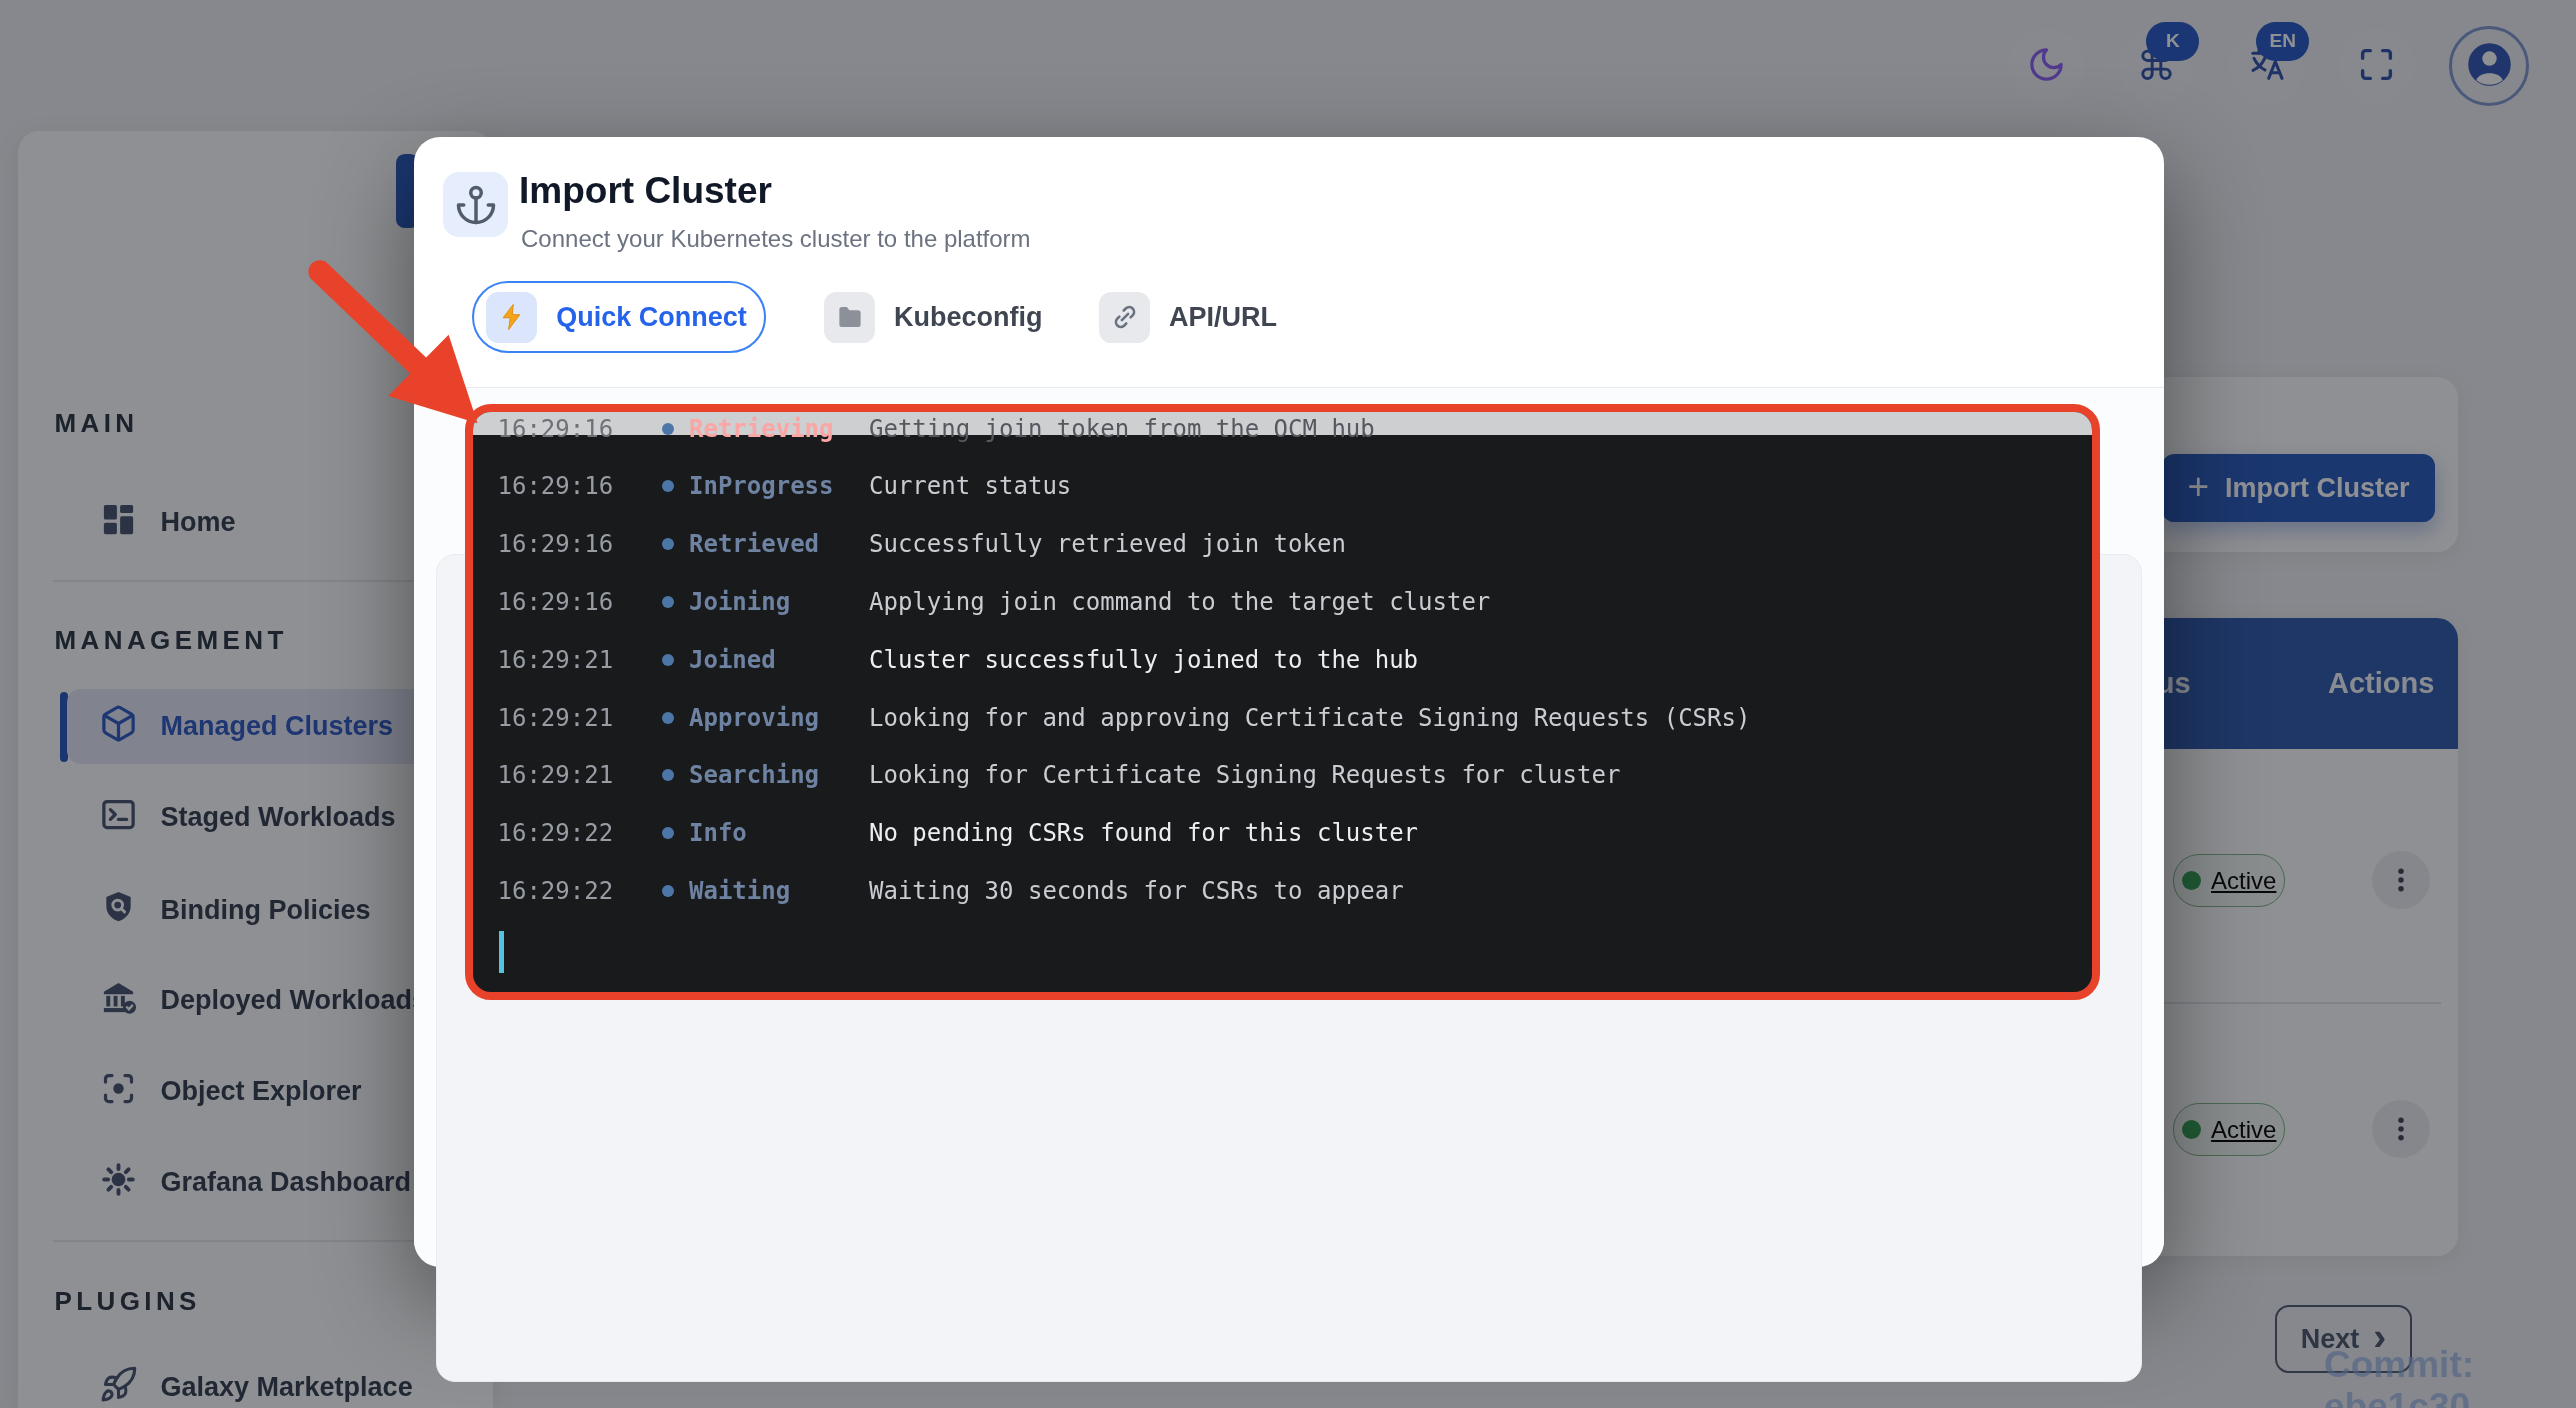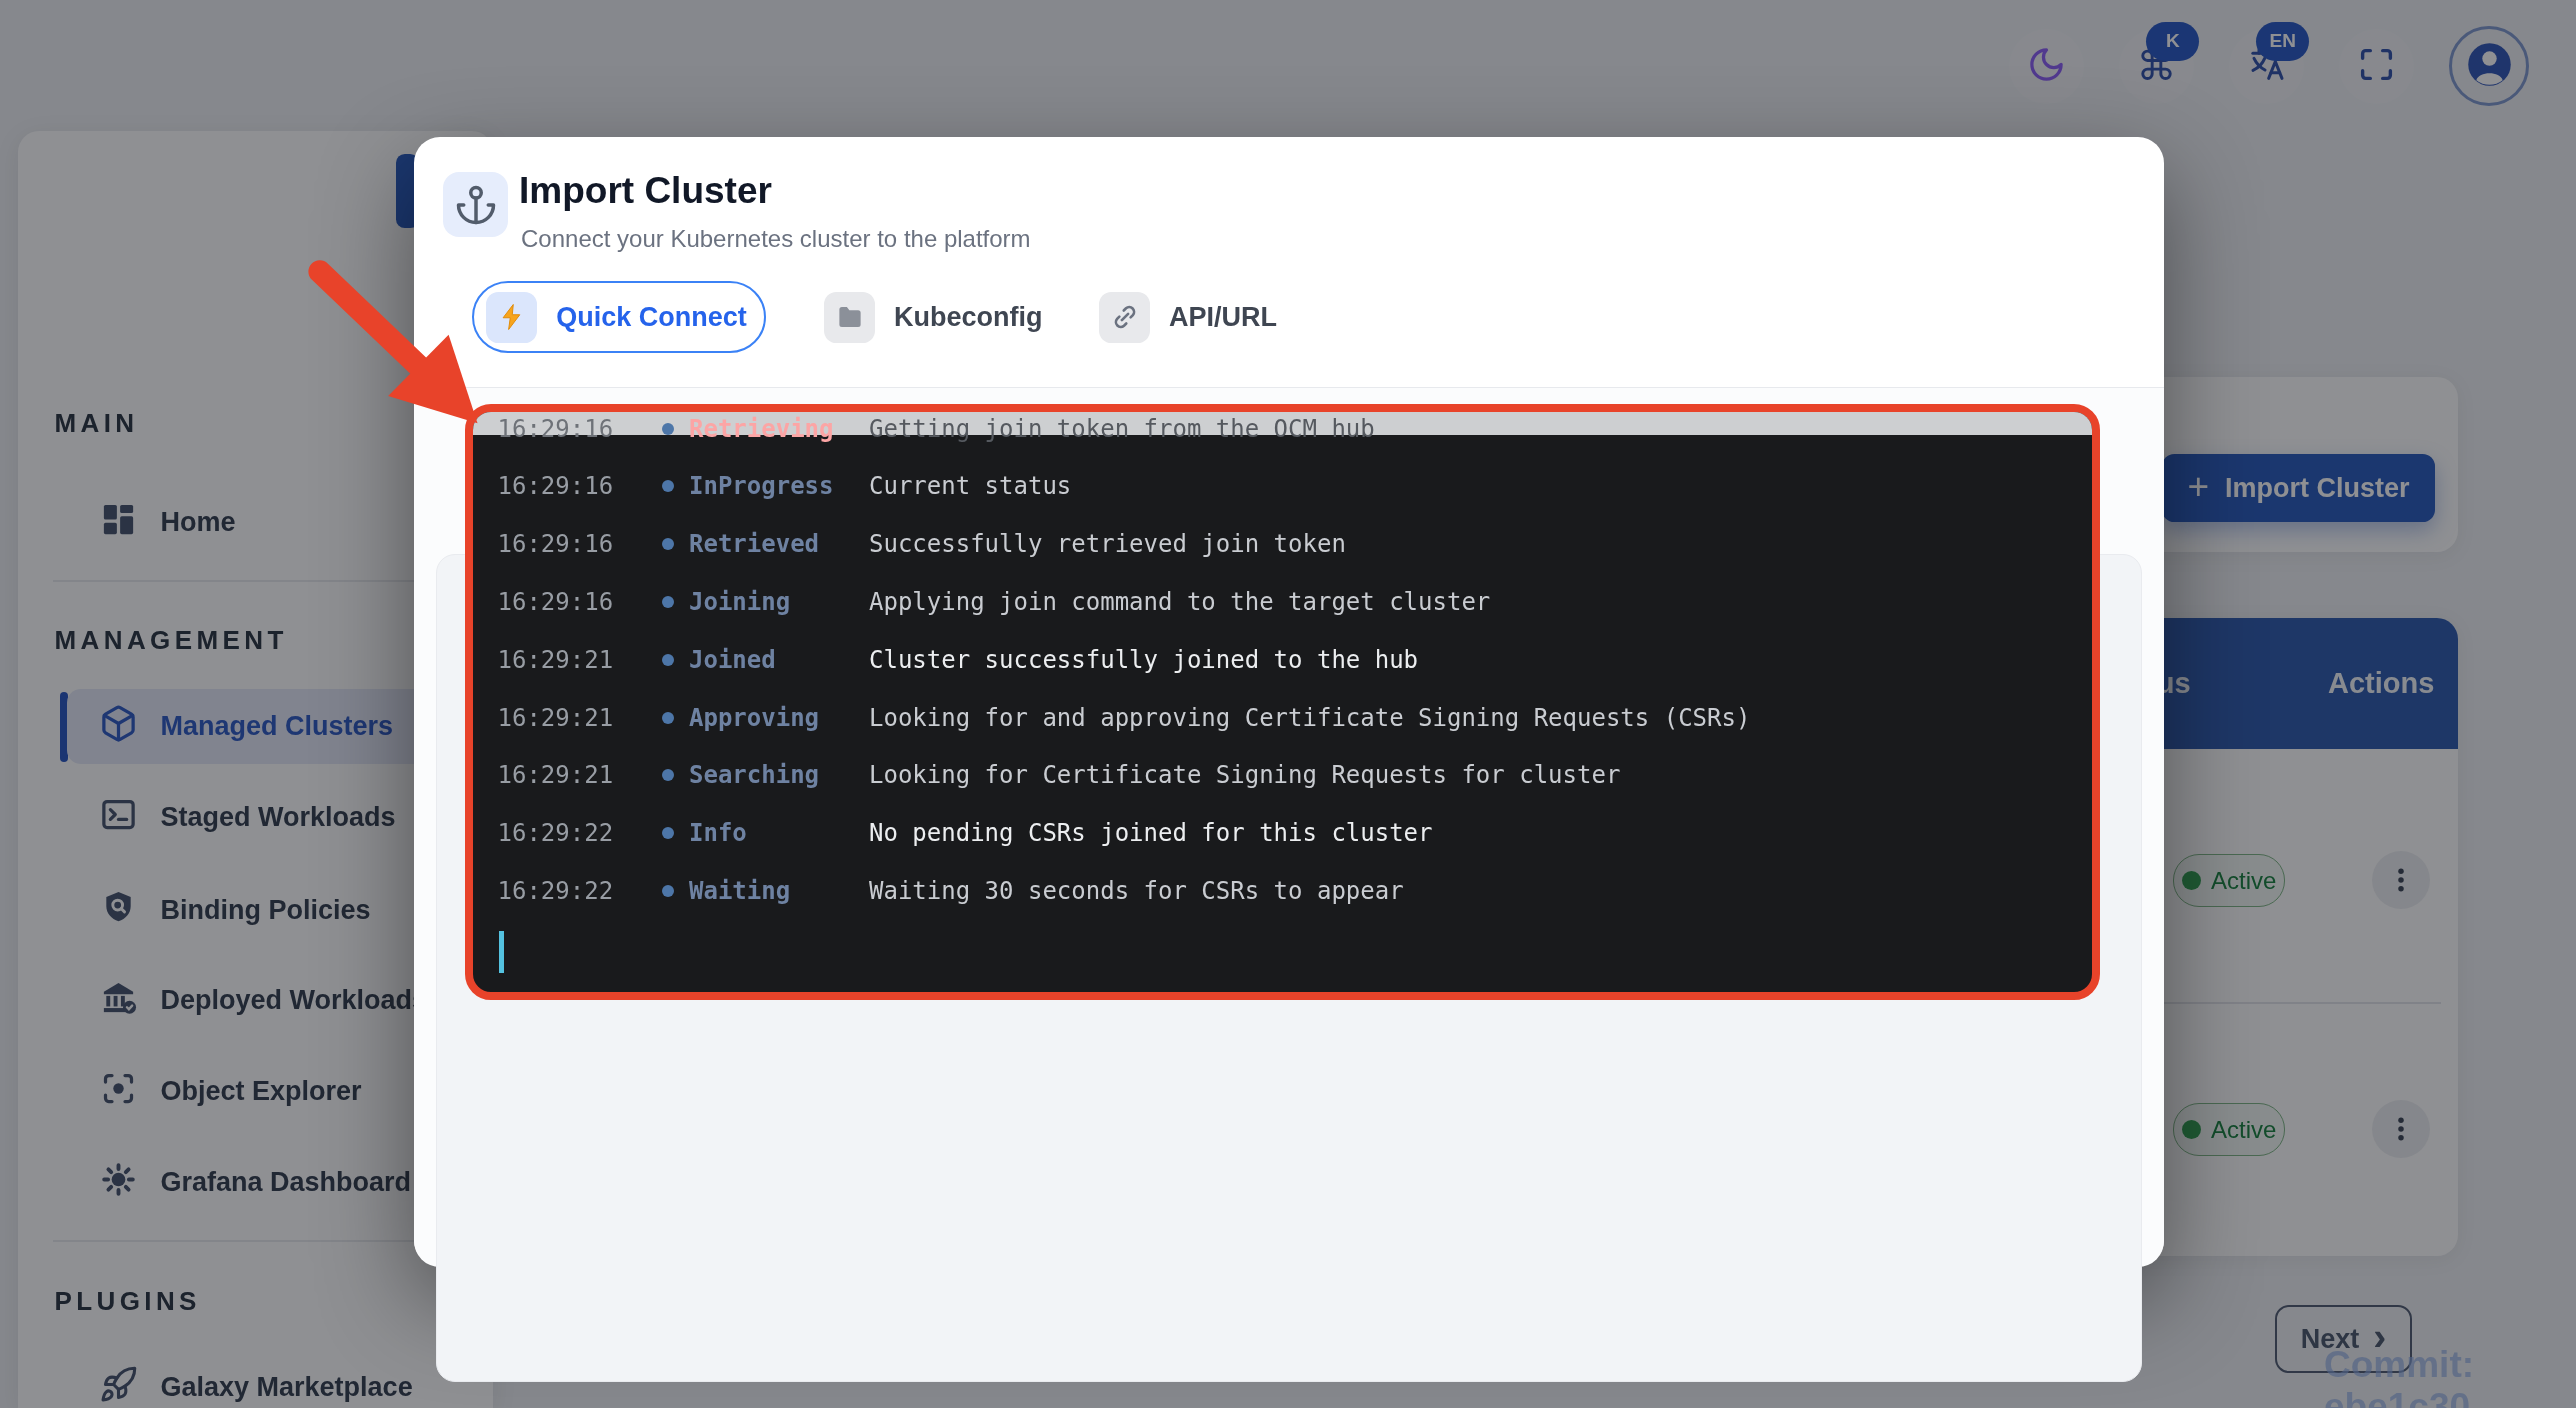--- a/index.html
+++ b/index.html
@@ -43,21 +43,21 @@
     background:#2457bb;color:#fff;display:flex;align-items:center;justify-content:center;gap:16px;
     font-size:27px;font-weight:bold;box-shadow:0 8.8px 21px rgba(36,87,187,.35);}
   .plus-glyph{font-size:37px;font-weight:400;line-height:1;margin-top:-3.5px;}
   .tbl-header{position:absolute;left:534px;top:618px;width:1924px;height:131px;background:#2a57ad;
     border-radius:21px 21px 0 0;}
   .tbl-header .col{position:absolute;top:0;height:131px;display:flex;align-items:center;
     color:#f2f5fa;font-size:29px;font-weight:bold;}
   .tbl-row-div{position:absolute;left:552px;width:1889px;height:1.8px;background:#e2e5ea;}
   .active-badge{position:absolute;width:110px;height:51px;border:1.8px solid #7db584;border-radius:26px;
     background:rgba(76,175,80,.06);display:flex;align-items:center;justify-content:center;gap:10.5px;
-    color:#15803d;font-size:24px;}
+    color:#000000;font-size:24px;text-decoration:underline;}
   .active-dot{width:19px;height:19px;border-radius:50%;background:#2e9e4f;}
   .kebab-btn{position:absolute;width:58px;height:58px;border-radius:50%;background:#edeff2;
     display:flex;align-items:center;justify-content:center;}
   .pg-btn{position:absolute;height:68px;border:2.6px solid #4e5a70;border-radius:14px;
     display:flex;align-items:center;justify-content:center;gap:14px;color:#49566b;
     font-size:27px;font-weight:bold;background:transparent;box-sizing:border-box;}
   .chev{font-size:39px;line-height:1;margin-top:-5.3px;}
   .page-box{position:absolute;left:1397px;top:1299px;width:210px;height:81px;border:1.8px solid #98a0b0;
     border-radius:14px;background:#f1f2f5;display:flex;align-items:center;justify-content:center;gap:7px;
     font-size:25.4px;color:#3e4656;}
@@ -396,21 +396,21 @@
       <div class="trow" style="top:343px">
         <span class="t-time">16:29:21</span>
           <span class="t-dot"></span>
           <span class="t-status">Searching</span>
           <span class="t-msg">Looking for Certificate Signing Requests for cluster</span>
       </div>
       <div class="trow bright" style="top:401px">
         <span class="t-time">16:29:22</span>
           <span class="t-dot"></span>
           <span class="t-status">Info</span>
-          <span class="t-msg">No pending CSRs joined for this cluster</span>
+          <span class="t-msg">No pending CSRs found for this cluster</span>
       </div>
       <div class="trow" style="top:459px">
         <span class="t-time">16:29:22</span>
           <span class="t-dot"></span>
           <span class="t-status">Waiting</span>
           <span class="t-msg">Waiting 30 seconds for CSRs to appear</span>
       </div>
       <div class="t-cursor"></div>
     </div>
   </div>

